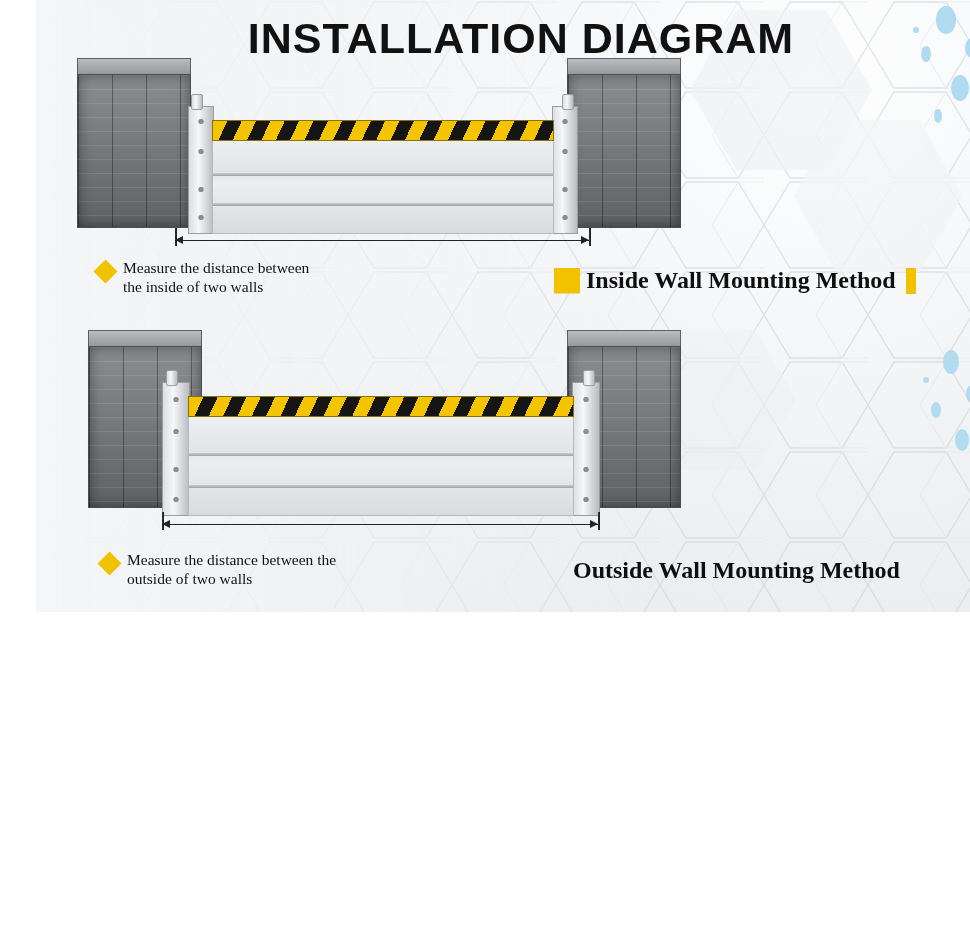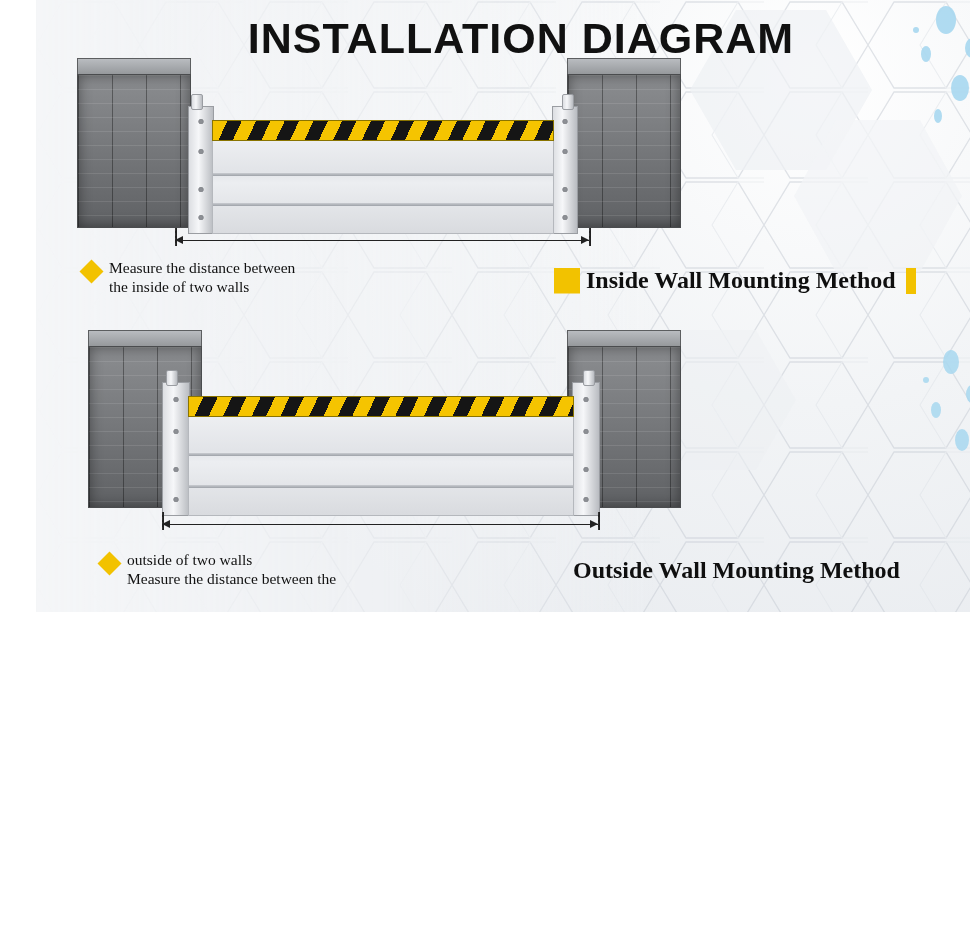--- a/index.html
+++ b/index.html
@@ -183,21 +183,21 @@
         <div class="panel-line" style="top:82px"></div>
       </div>
       <div class="hazard" style="left:176px;top:120px;width:340px;height:19px;"></div>
 
       <div class="dim-tick" style="left:139px;top:228px;height:18px;border-left:1px dashed #333;"></div>
       <div class="dim-tick" style="left:553px;top:228px;height:18px;border-left:1px dashed #333;"></div>
       <div class="dim-line" style="left:139px;top:240px;width:414px;"></div>
       <div class="arrow-l" style="left:139px;top:236px;"></div>
       <div class="arrow-r" style="left:545px;top:236px;"></div>
 
-      <div class="callout" style="left:47px;top:258px;width:360px;">
+      <div class="callout" style="left:61px;top:258px;width:360px;">
         <div class="diamond"></div>
         <div class="txt">
           <div>Measure the distance between</div>
           <div>the inside of two walls</div>
         </div>
       </div>
 
       <div class="ribbon" style="left:518px;top:267px;width:362px;">
         <div class="bar"></div>
         <div class="label">Inside Wall  Mounting Method</div>
@@ -234,22 +234,22 @@
 
       <div class="dim-tick" style="left:126px;top:512px;height:18px;border-left:1px dashed #333;"></div>
       <div class="dim-tick" style="left:562px;top:512px;height:18px;border-left:1px dashed #333;"></div>
       <div class="dim-line" style="left:126px;top:524px;width:436px;"></div>
       <div class="arrow-l" style="left:126px;top:520px;"></div>
       <div class="arrow-r" style="left:554px;top:520px;"></div>
 
       <div class="callout" style="left:65px;top:550px;width:400px;">
         <div class="diamond"></div>
         <div class="txt">
+          <div>Measure the distance between the</div>
           <div>outside of two walls</div>
-          <div>Measure the distance between the</div>
         </div>
       </div>
 
       <div class="ribbon" style="left:512px;top:557px;width:372px;gap:19px;">
         <div class="bar"></div>
         <div class="label">Outside Wall Mounting Method</div>
         <div class="tail"></div>
       </div>
     </div>
   </div>

